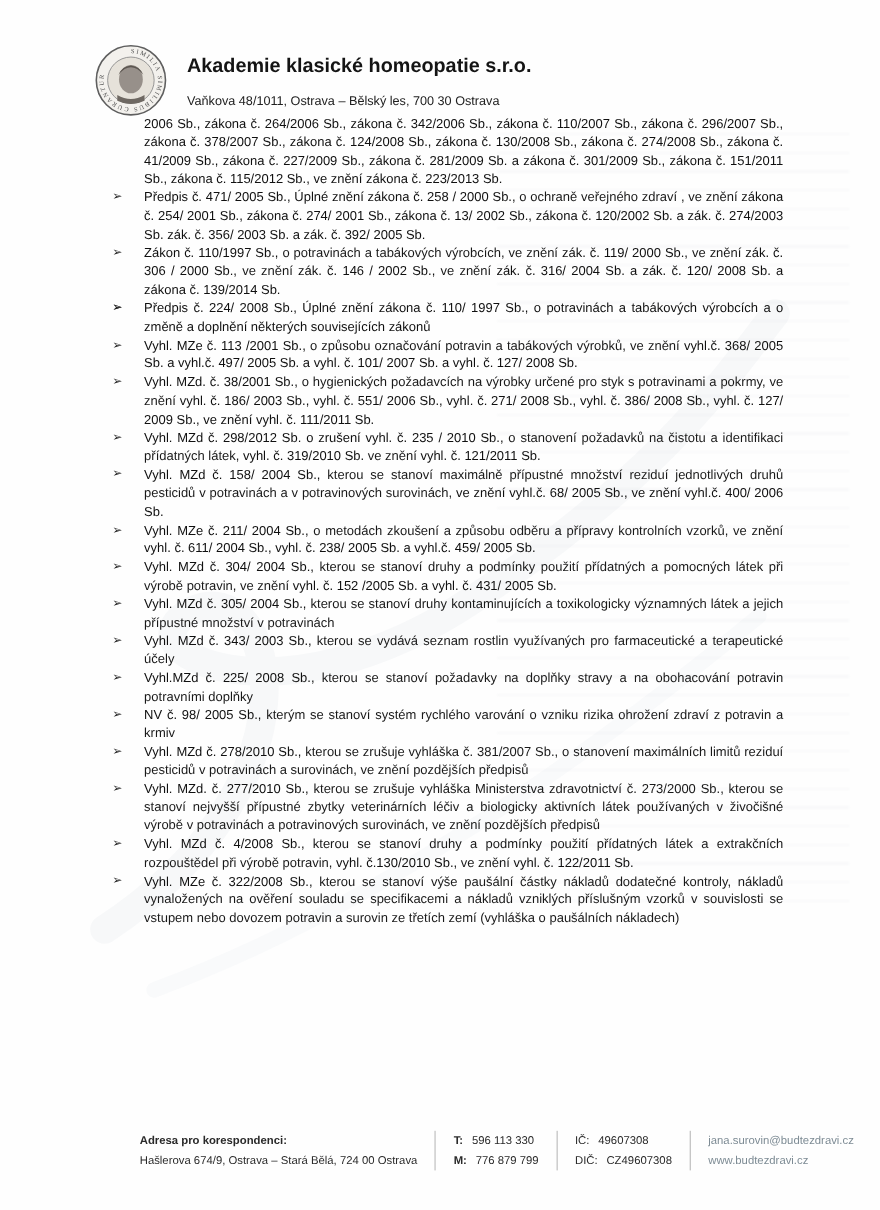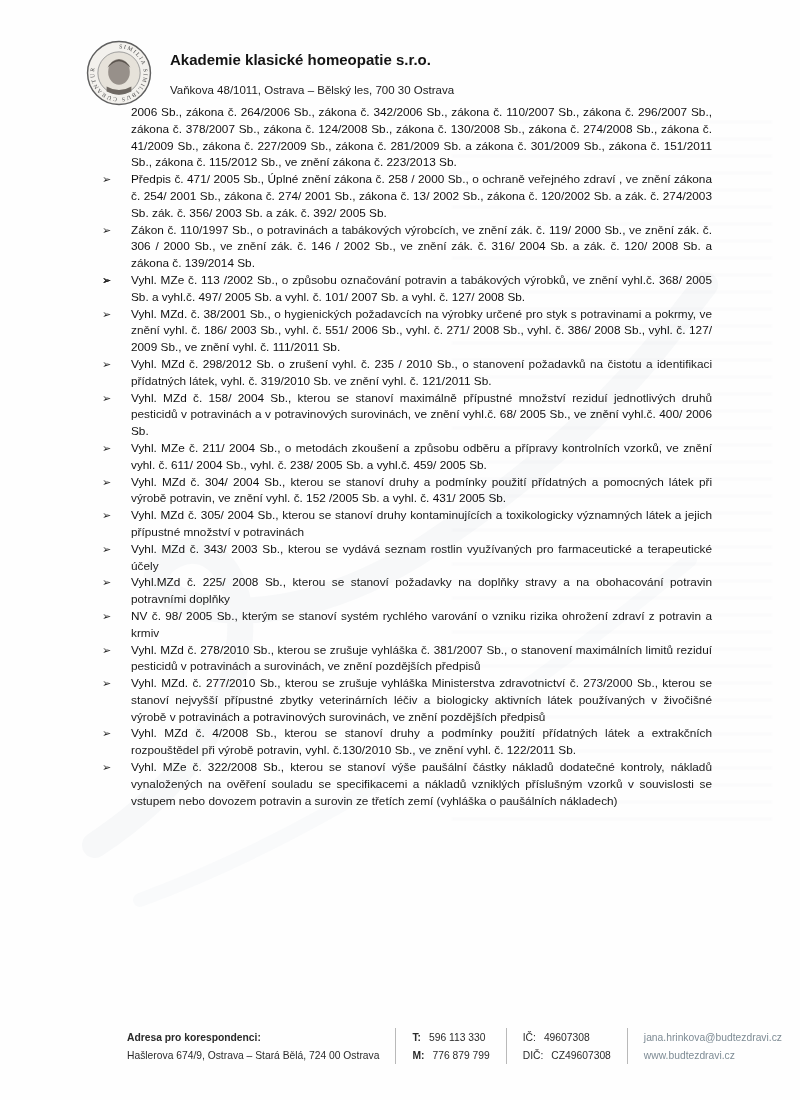--- a/index.html
+++ b/index.html
@@ -16,21 +16,21 @@
   
   .watermark{position:absolute;inset:0;pointer-events:none;}
   .ghost{
     position:absolute;top:120px;right:28px;width:320px;height:700px;
     background:repeating-linear-gradient(0deg,#5d7182 0 2px,transparent 2px 17px);
     opacity:.035;filter:blur(1.2px);pointer-events:none;
   }
   
   .header{position:absolute;top:40px;left:86px;display:flex;align-items:center;gap:18px;}
   .logo{width:66px;height:66px;flex:0 0 auto;}
-  .org-name{font-size:15px;font-weight:bold;color:#141414;}
+  .org-name{font-size:18px;font-weight:bold;color:#141414;}
   .org-address{font-size:11.5px;margin-top:16px;color:#202020;}
   
   .content{
     position:absolute;top:104px;left:100px;width:612px;
     font-size:11.8px;line-height:16.8px;text-align:justify;
     color:#191919;
   }
   .intro{margin:0 0 0 31px;}
   .list{margin-top:0;}
   .list-item{position:relative;padding-left:31px;}
@@ -83,22 +83,22 @@
       <div class="org-address">Vaňkova 48/1011, Ostrava – Bělský les, 700 30 Ostrava</div>
     </div>
   </div>
 
   <div class="content">
     <p class="intro"><b>2006 Sb., zákona č. 264/2006 Sb., zákona č. 342/2006 Sb., zákona č. 110/2007 Sb., zákona č. 296/2007 Sb., zákona č. 378/2007 Sb., zákona č. 124/2008 Sb., zákona č. 130/2008 Sb., zákona č. 274/2008 Sb., zákona č. 41/2009 Sb., zákona č. 227/2009 Sb., zákona č. 281/2009 Sb. a zákona č. 301/2009 Sb., zákona č. 151/2011 Sb., zákona č. 115/2012 Sb., ve znění zákona č. 223/2013 Sb.</b></p>
     <div class="list">
         <div class="list-item"><span class="bullet">➢</span><b>Předpis č. 471/ 2005 Sb., Úplné znění zákona č. 258 / 2000 Sb.,</b><span> o ochraně veřejného zdraví , ve znění </span><b>zákona č. 254/ 2001 Sb., zákona č. 274/ 2001 Sb., zákona č. 13/ 2002 Sb., zákona č. 120/2002 Sb. a zák. č. 274/2003 Sb. zák. č. 356/ 2003 Sb. a zák. č. 392/ 2005 Sb.</b></div>
         <div class="list-item"><span class="bullet">➢</span><b>Zákon č. 110/1997 Sb.,</b><span> o potravinách a tabákových výrobcích, ve znění </span><b>zák. č. 119/ 2000 Sb.,</b><span> ve znění </span><b>zák. č. 306 / 2000 Sb.,</b><span> ve znění </span><b>zák. č. 146 / 2002 Sb.,</b><span> ve znění </span><b>zák. č. 316/ 2004 Sb. a zák. č. 120/ 2008 Sb. a zákona č. 139/2014 Sb.</b></div>
         <div class="list-item"><span class="bullet">➢</span></div>
-        <div class="list-item"><span class="bullet">➢</span></div>
-        <div class="list-item"><span class="bullet">➢</span><b>Vyhl. MZe č. 113 /2002 Sb.,</b><span> o způsobu označování potravin a tabákových výrobků, ve znění </span><b>vyhl.č. 368/ 2005 Sb. a vyhl.č. 497/ 2005 Sb. a vyhl. č. 101/ 2007 Sb. a vyhl. č. 127/ 2008 Sb.</b></div>
+        <div class="list-item"><span class="bullet">➢</span><b>Předpis č. 224/ 2008 Sb., Úplné znění zákona č. 110/ 1997 Sb., o potravinách a tabákových výrobcích a o změně a doplnění některých souvisejících zákonů</b></div>
+        <div class="list-item"><span class="bullet">➢</span><b>Vyhl. MZe č. 113 /2001 Sb.,</b><span> o způsobu označování potravin a tabákových výrobků, ve znění </span><b>vyhl.č. 368/ 2005 Sb. a vyhl.č. 497/ 2005 Sb. a vyhl. č. 101/ 2007 Sb. a vyhl. č. 127/ 2008 Sb.</b></div>
         <div class="list-item"><span class="bullet">➢</span><b>Vyhl. MZd. č. 38/2001 Sb.,</b><span> o hygienických požadavcích na výrobky určené pro styk s potravinami a pokrmy, ve znění </span><b>vyhl. č. 186/ 2003 Sb., vyhl. č. 551/ 2006 Sb., vyhl. č. 271/ 2008 Sb., vyhl. č. 386/ 2008 Sb., vyhl. č. 127/ 2009 Sb., ve znění vyhl. č. 111/2011 Sb.</b></div>
         <div class="list-item"><span class="bullet">➢</span><b>Vyhl. MZd č. 298/2012 Sb. o zrušení vyhl. č. 235 / 2010 Sb.,</b><span> o stanovení požadavků na čistotu a identifikaci přídatných látek, </span><b>vyhl. č. 319/2010 Sb.</b><span> ve znění </span><b>vyhl. č. 121/2011 Sb.</b></div>
         <div class="list-item"><span class="bullet">➢</span><b>Vyhl. MZd č. 158/ 2004 Sb.,</b><span> kterou se stanoví maximálně přípustné množství reziduí jednotlivých druhů pesticidů v potravinách a v potravinových surovinách, </span><b>ve znění vyhl.č. 68/ 2005 Sb., ve znění vyhl.č. 400/ 2006 Sb.</b></div>
         <div class="list-item"><span class="bullet">➢</span><b>Vyhl. MZe č. 211/ 2004 Sb.,</b><span> o metodách zkoušení a způsobu odběru a přípravy kontrolních vzorků, ve znění </span><b>vyhl. č. 611/ 2004 Sb., vyhl. č. 238/ 2005 Sb. a vyhl.č. 459/ 2005 Sb.</b></div>
         <div class="list-item"><span class="bullet">➢</span><b>Vyhl. MZd č. 304/ 2004 Sb.,</b><span> kterou se stanoví druhy a podmínky použití přídatných a pomocných látek při výrobě potravin, ve znění </span><b>vyhl. č. 152 /2005 Sb. a vyhl. č. 431/ 2005 Sb.</b></div>
         <div class="list-item"><span class="bullet">➢</span><b>Vyhl. MZd č. 305/ 2004 Sb.,</b><span> kterou se stanoví druhy kontaminujících a toxikologicky významných látek a jejich přípustné množství v potravinách</span></div>
         <div class="list-item"><span class="bullet">➢</span><b>Vyhl. MZd č. 343/ 2003 Sb.,</b><span> kterou se vydává seznam rostlin využívaných pro farmaceutické a terapeutické účely</span></div>
         <div class="list-item"><span class="bullet">➢</span><b>Vyhl.MZd č. 225/ 2008 Sb.,</b><span> kterou se stanoví požadavky na doplňky stravy a na obohacování potravin potravními doplňky</span></div>
         <div class="list-item"><span class="bullet">➢</span><b>NV č. 98/ 2005 Sb.,</b><span> kterým se stanoví systém rychlého varování o vzniku rizika ohrožení zdraví z potravin a krmiv</span></div>
         <div class="list-item"><span class="bullet">➢</span><b>Vyhl. MZd č. 278/2010 Sb.,</b><span> kterou se zrušuje vyhláška č. 381/2007 Sb., o stanovení maximálních limitů reziduí pesticidů v potravinách a surovinách, ve znění pozdějších předpisů</span></div>
@@ -131,18 +131,18 @@
         <span>IČ:</span>
         <span>49607308</span>
       </div>
       <div class="f-row">
         <span>DIČ:</span>
         <span>CZ49607308</span>
       </div>
     </div>
     <div class="f-sep"></div>
     <div class="f-block contact-block">
-      <div class="contact-line" style="color: rgb(125, 139, 148);">jana.hrinkova@budtezdravi.cz</div>
+      <div class="contact-line" style="color: rgb(125, 139, 148);">jana.surovin@budtezdravi.cz</div>
       <div class="contact-line" style="color: rgb(125, 139, 148);">www.budtezdravi.cz</div>
     </div>
   </div>
 
 </div>
 
 </body></html>

